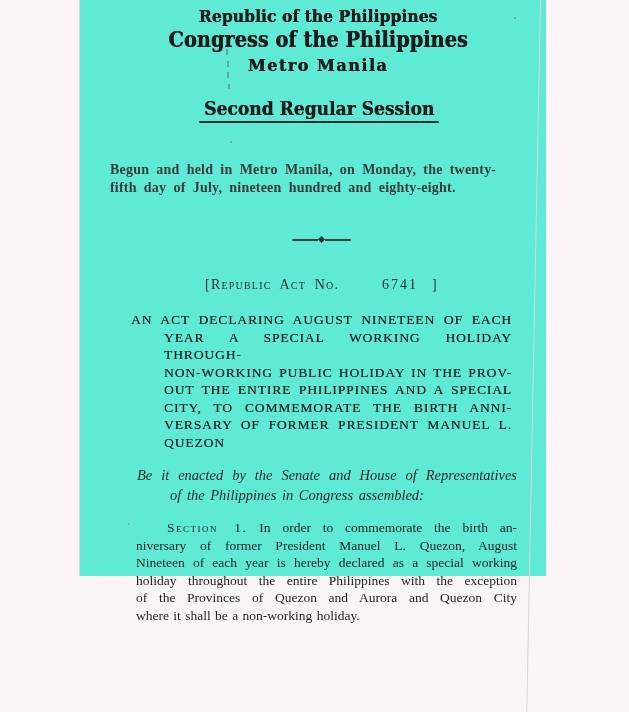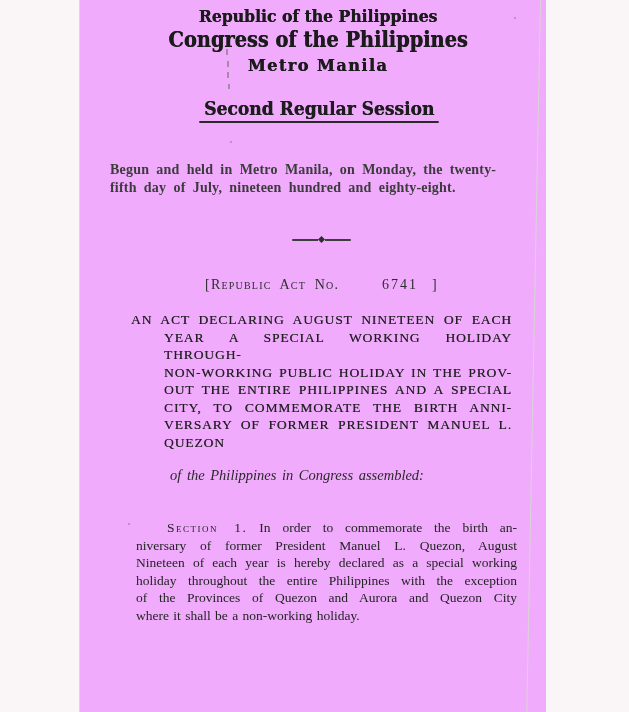--- a/index.html
+++ b/index.html
@@ -5,22 +5,22 @@
   html, body { margin:0; padding:0; }
   body {
     width:629px; height:712px;
     background:#faf6f8;
     font-family:"Liberation Serif", serif;
     position:relative;
     overflow:hidden;
   }
   .page {
     position:absolute; left:79px; top:0;
-    width:466px; height:712px;
-    background:#f0abfc;
+    width:466px; height:576px;
+    background:#5eead4;
     border-left:1px solid #ddd8db;
   }
   .page-right-edge {
     position:absolute; left:540px; top:-2px;
     width:1px; height:716px;
     background:#d9d4d7;
     transform-origin:0 0;
     transform:rotate(1.1deg);
   }
   
@@ -136,20 +136,21 @@
     <div class="line first">AN ACT DECLARING AUGUST NINETEEN OF EACH</div>
     <div class="line">YEAR A SPECIAL WORKING HOLIDAY THROUGH-</div>
     <div class="line">NON-WORKING PUBLIC HOLIDAY IN THE PROV-</div>
     <div class="line">OUT THE ENTIRE PHILIPPINES AND A SPECIAL</div>
     <div class="line">CITY, TO COMMEMORATE THE BIRTH ANNI-</div>
     <div class="line">VERSARY OF FORMER PRESIDENT MANUEL L.</div>
     <div class="line last">QUEZON</div>
   </div>
 
   <div class="enacting">
+    <div class="l0">Be it enacted by the Senate and House of Representatives</div>
     <div class="l1">of the Philippines in Congress assembled:</div>
   </div>
 
   <div class="section">
     <div class="line first"><span class="sc-label">Section 1.</span> <span>In order to commemorate the birth an-</span></div>
     <div class="line">niversary of former President Manuel L. Quezon, August</div>
     <div class="line">Nineteen of each year is hereby declared as a special working</div>
     <div class="line">holiday throughout the entire Philippines with the exception</div>
     <div class="line">of the Provinces of Quezon and Aurora and Quezon City</div>
     <div class="line last">where it shall be a non-working holiday.</div>

